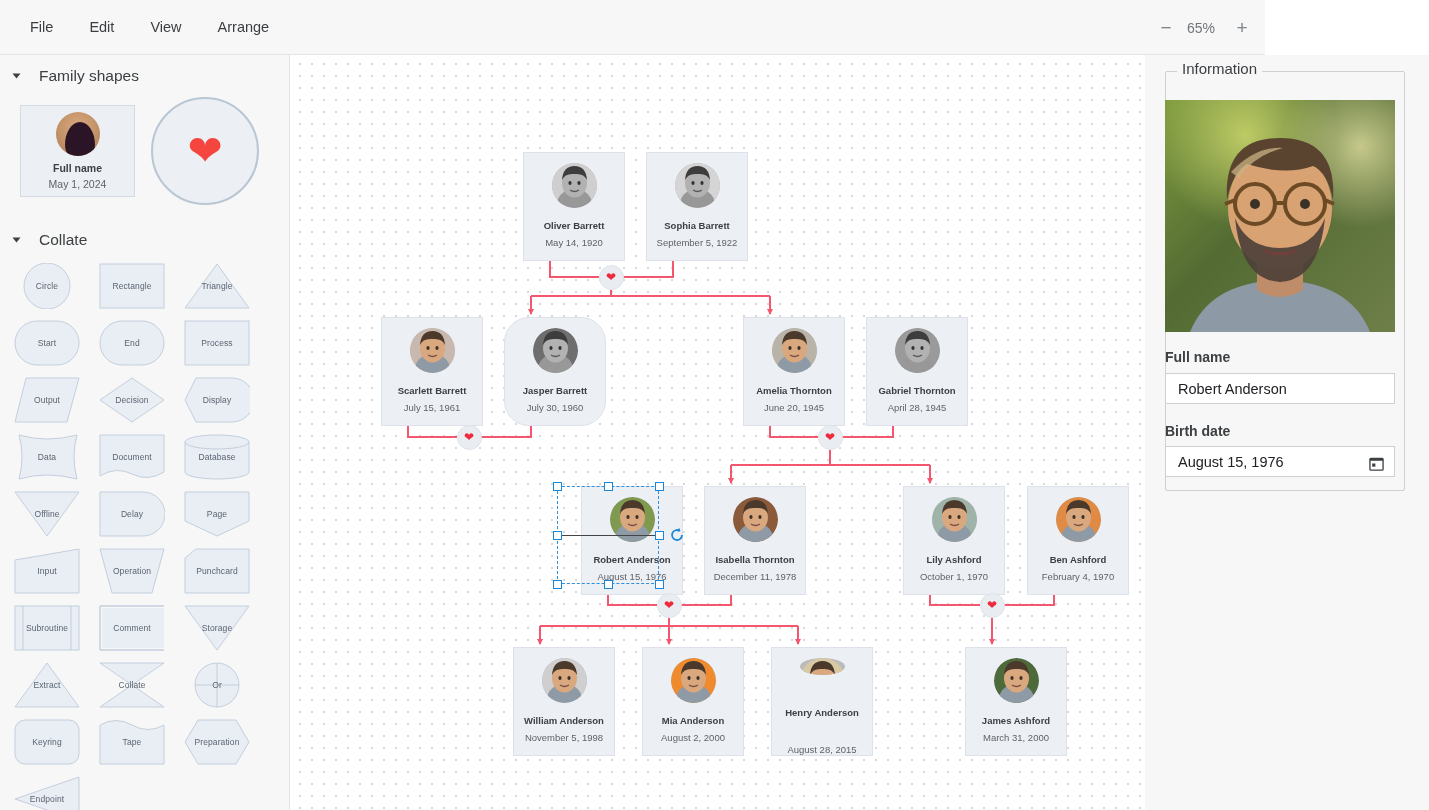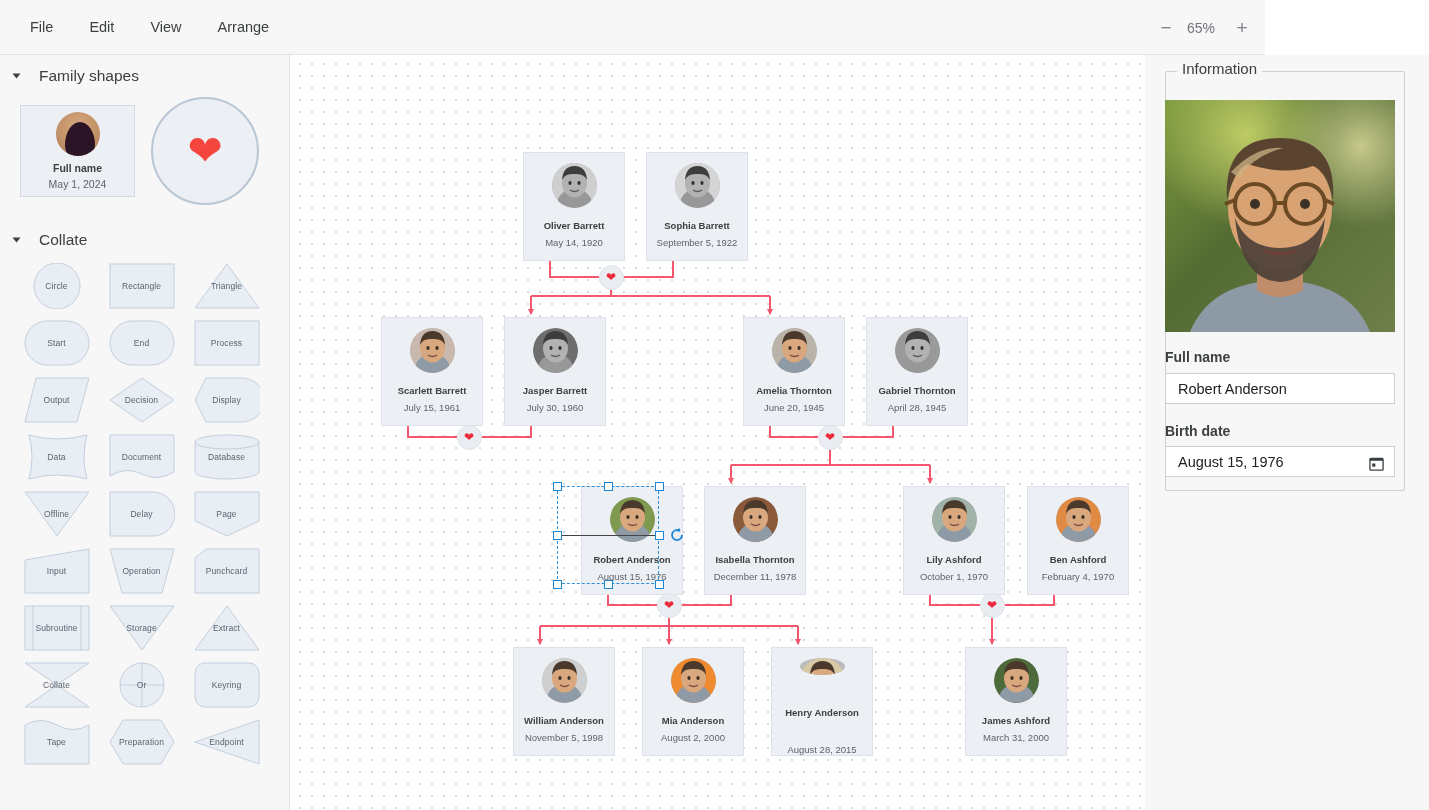--- a/index.html
+++ b/index.html
@@ -69,21 +69,21 @@
     display: flex; align-items: center; justify-content: center;
   }
   .heart-big { font-size: 42px; color: #f4463f; line-height: 1; }
 
   
   .shapes-grid {
     display: grid; grid-template-columns: repeat(3, 85px);
     gap: 0 0; padding-left: 14px; margin-top: 2px;
   }
   .shape-cell {
-    width: 85px; height: 57px; display: flex; align-items: center; justify-content: center;
+    width: 85px; height: 57px; display: flex; align-items: center; 
     position: relative;
   }
   .sh {
     position: relative; width: 66px; height: 46px;
     background: #e9edf4; border: 1px solid #c3cfdd;
     display: flex; align-items: center; justify-content: center;
   }
   .sh-label {
     position: absolute; left: 0; right: 0; text-align: center;
     font-size: 8.5px; color: #5a6570; letter-spacing: .1px;
@@ -355,20 +355,30 @@
        <div class="sh-label">Punchcard</div>
      </div>
         </div>
         <div class="shape-cell">
           <div class="sh svgmode">
        <svg width="66" height="46" viewBox="0 0 66 46">
               <rect x="1" y="1" width="64" height="44" fill="#e9edf4" stroke="#c3cfdd" stroke-width="1"></rect>
               <path d="M9 1 V45 M57 1 V45" stroke="#c3cfdd" fill="none"></path>
             </svg>
        <div class="sh-label">Subroutine</div>
+     </div>
+        </div>
+        <div class="shape-cell">
+          <div class="sh svgmode">
+       <svg width="66" height="46" viewBox="0 0 66 46">
+              <path d="M65 1 H1 V45 H65" fill="none" stroke="#c3cfdd"></path>
+              <rect x="3" y="3" width="62" height="40" fill="#e9edf4" stroke="none"></rect>
+              <path d="M65 1 H1 V45 H65" fill="none" stroke="#c3cfdd"></path>
+            </svg>
+       <div class="sh-label">Comment</div>
      </div>
         </div>
         <div class="shape-cell">
           <div class="sh svgmode">
        <svg width="66" height="46" viewBox="0 0 66 46">
               <polygon points="1,1 65,1 33,45" fill="#e9edf4" stroke="#c3cfdd" stroke-width="1"></polygon>
             </svg>
        <div class="sh-label">Storage</div>
      </div>
         </div>
@@ -529,21 +539,21 @@
       <ellipse cx="22.5" cy="20" rx="12.5" ry="14.5" fill="#d9a87e"></ellipse>
       <path d="M10 17 q1 -14 12.5 -14 q11.5 0 12.5 14 q-3 -7 -12.5 -6 q-9.5 -1 -12.5 6 z" fill="#4b3a2c"></path>
       <ellipse cx="18" cy="20" rx="1.6" ry="2" fill="#3a3028"></ellipse>
       <ellipse cx="27" cy="20" rx="1.6" ry="2" fill="#3a3028"></ellipse>
       <path d="M18 27 q4.5 3 9 0" stroke="#7a4e45" stroke-width="1.3" fill="none"></path>
     </g>
   </svg></div>
      <div class="nm">Scarlett Barrett</div>
      <div class="dt">July 15, 1961</div>
         </div>
-        <div class="node" style="left: 189px; top: 262px;">
+        <div class="node" style="left: 189px; top: 262px; border-radius: 25px;">
           <div class="av"><svg width="45" height="45" viewBox="0 0 45 45" filter="url(#grayF)">
     <defs>
       <filter id="grayF">
                   <feColorMatrix type="saturate" values="0"></feColorMatrix>
                 </filter>
       <clipPath id="g_jasper">
                   <circle cx="22.5" cy="22.5" r="22.5"></circle>
                 </clipPath>
     </defs>
     <g clip-path="url(#g_jasper)">

